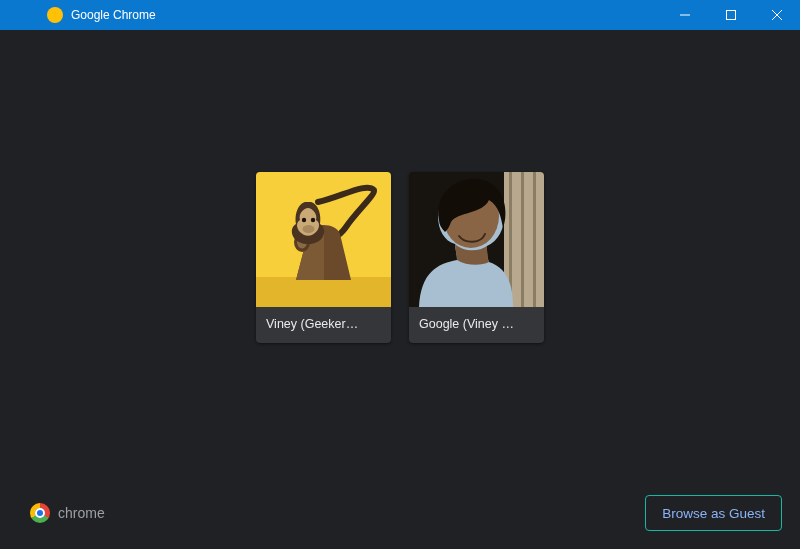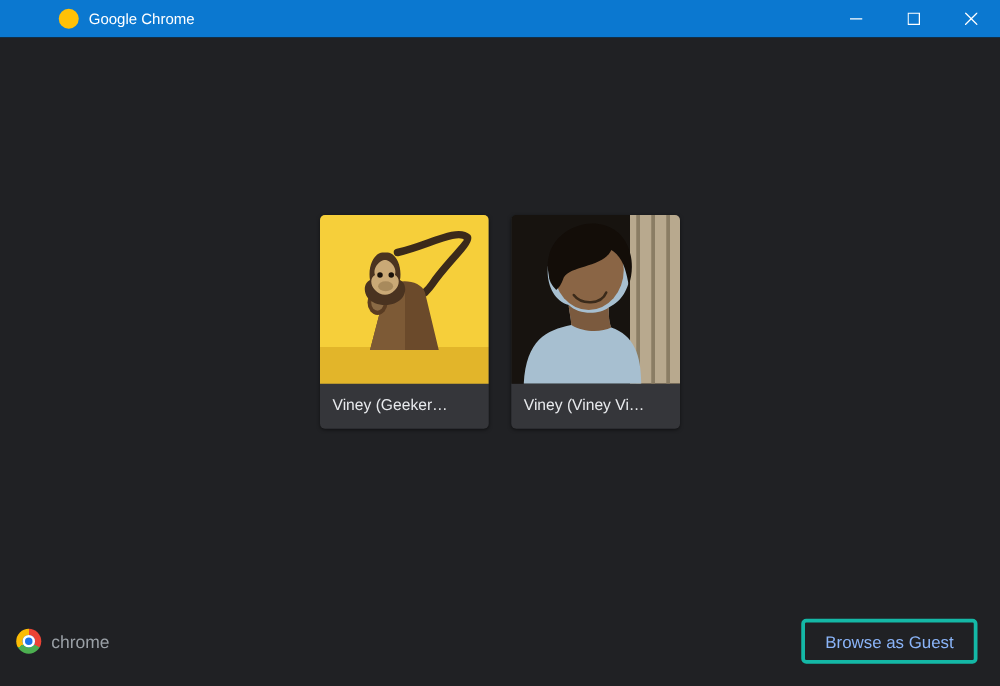--- a/index.html
+++ b/index.html
@@ -80,21 +80,21 @@
 
   
   .avatar2 { position: relative; background:#1a1a1a; }
   .avatar2 svg { position:absolute; inset:0; }
 
   
   .footer {
     height: 64px;
     display: flex;
     align-items: center;
-    padding: 0 18px 8px 13px;
+    padding: 0 18px 8px 30px;
     gap: 16px;
     justify-content: center;
   }
   .brand {
     display: flex; align-items: center; gap: 8px;
     color: #9aa0a6; font-size: 14px;
   }
   .chrome-logo {
     width: 20px; height: 20px; position: relative;
     border-radius: 50%;
@@ -104,21 +104,21 @@
     content:""; position:absolute; inset:5px; border-radius:50%;
     background:#1a73e8; box-shadow: 0 0 0 2px #fff inset;
   }
   .footer .spacer { flex: 1 1 auto; }
   .btn {
     height: 36px;
     padding: 0 16px;
     display: inline-flex; align-items: center; justify-content: center;
     color: #8ab4f8;
     font-size: 13.5px;
-    border: 3px solid #14b8a6;
+    border: 1px solid #14b8a6;
     border-radius: 4px;
     background: transparent;
     cursor: pointer;
   }
 </style>
 </head>
 <body>
 
 <div class="titlebar">
   <span class="app-icon"></span>
@@ -174,21 +174,21 @@
           <rect x="100" y="0" width="3" height="135" fill="#8a7d64"></rect>
           <rect x="112" y="0" width="3" height="135" fill="#8a7d64"></rect>
           <rect x="124" y="0" width="3" height="135" fill="#8a7d64"></rect>
           <path d="M10 135 C12 100 28 92 48 88 C48 82 46 76 46 72 C30 68 24 44 34 26 C44 8 78 6 90 24 C100 40 96 66 78 74 C78 80 78 86 80 90 C98 96 104 112 104 135 Z" fill="#a7bfd0"></path>
           <path d="M46 72 C46 76 48 84 48 88 C58 94 72 94 80 90 C78 84 78 78 78 74 C70 80 54 80 46 72 Z" fill="#7b5a3e"></path>
           <ellipse cx="62" cy="44" rx="28" ry="32" fill="#8a6545"></ellipse>
           <path d="M30 48 C24 18 54 2 74 8 C96 14 100 40 94 56 C92 46 90 34 80 28 C74 42 48 40 42 50 C40 56 38 58 36 60 C32 56 30 52 30 48 Z" fill="#130d08"></path>
           <path d="M50 64 C56 72 72 72 76 62" fill="none" stroke="#3a2a1a" stroke-width="2" stroke-linecap="round"></path>
         </svg>
       </span>
-      <div class="name">Viney (Viney Viney…</div>
+      <div class="name">Google (Viney Dhim…</div>
     </div>
 
   </div>
 
   <div class="footer">
     <div class="brand">
       <span class="chrome-logo"></span>
       <span>chrome</span>
     </div>
     <span class="spacer"></span>

